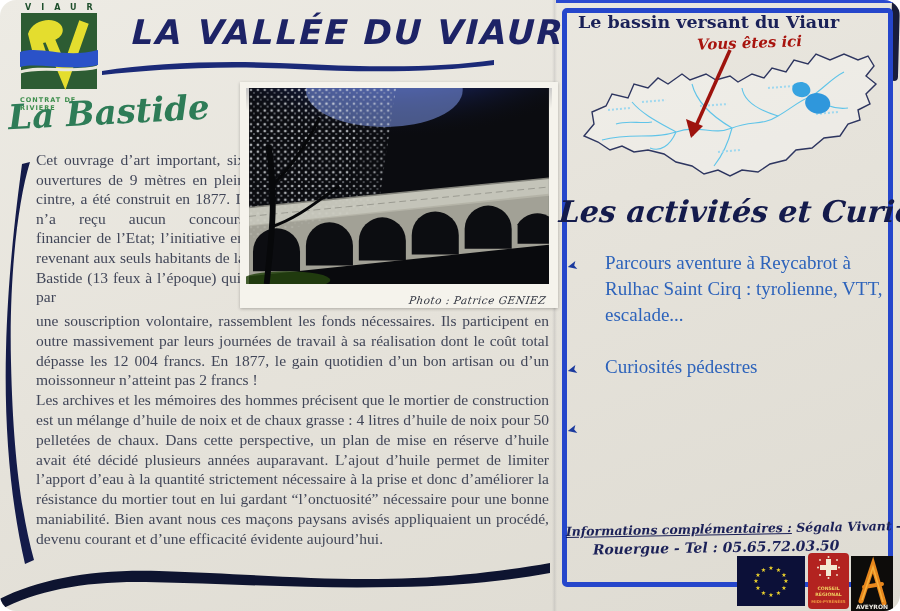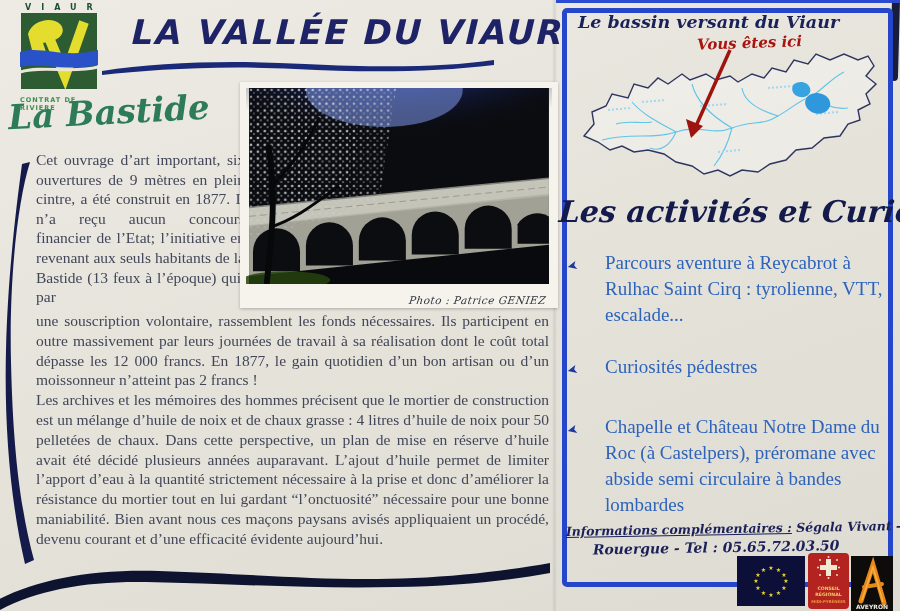--- a/index.html
+++ b/index.html
@@ -1,19 +1,20 @@
 <!DOCTYPE html>
 <html><head>
 <meta charset="utf-8">
 <style>
   html,body{margin:0;padding:0;}
   .poster{
     position:relative; width:900px; height:611px; overflow:hidden;
     background:linear-gradient(160deg,#edebe4 0%, #e6e3db 45%, #dedbd2 100%);
     font-family:"Liberation Serif", serif;
+    border-radius:16px;
   }
   .crease{position:absolute; left:552px; top:0; width:5px; height:611px;
     background:linear-gradient(90deg, rgba(100,100,110,0), rgba(100,100,110,.14), rgba(100,100,110,0));}
   
   .logo{position:absolute; left:20px; top:3px; width:90px;}
   .logo-top{width:80px; margin-left:5px; font-family:"DejaVu Sans",sans-serif;
     font-size:8px; font-weight:bold; letter-spacing:10px; color:#1e4f2c;}
   .logo-bottom{width:88px; font-family:"DejaVu Sans",sans-serif;
     font-size:6.5px; font-weight:bold; letter-spacing:1px; color:#3f8f4e; margin-top:2px;}
   
@@ -41,21 +42,21 @@
   
   .stroke-left{position:absolute; left:4px; top:162px;}
   .stroke-bottom{position:absolute; left:-6px; top:558px;}
   .stroke-top-right{position:absolute; left:891px; top:-5px; width:8px; height:86px;
     background:#181d3c; border-radius:4px; transform:rotate(1.5deg);}
   .strip-top-right{position:absolute; left:556px; top:0; width:344px; height:3px; background:#2b4ad0;}
   
   .blue-box{position:absolute; left:562px; top:8px; width:331px; height:579px;
     border:5px solid #2546cb; border-radius:5px; box-sizing:border-box;}
   .map-title{position:absolute; left:578px; top:12px; margin:0;
-    font-family:"DejaVu Serif",serif; font-style:italic; font-weight:bold;
+    font-family:"DejaVu Serif",serif; font-weight:bold;
     font-size:17.5px; color:#1a2158; white-space:nowrap;}
   .you-are-here{position:absolute; left:697px; top:34px;
     font-family:"DejaVu Serif",serif; font-style:italic; font-weight:bold;
     font-size:15px; color:#a8140e; transform:rotate(-2deg); white-space:nowrap;}
   .map-svg{position:absolute; left:572px; top:44px;}
   .activities-heading{position:absolute; left:559px; top:194px; margin:0;
     font-family:"DejaVu Serif",serif; font-style:italic; font-weight:bold;
     font-size:30px; color:#141b4c; white-space:nowrap; transform:skewX(-4deg);}
   .activity-list{position:absolute; left:565px; top:250px; width:322px;}
   .activity-item{position:relative; padding-left:40px; box-sizing:border-box;
@@ -95,21 +96,21 @@
   </div>
 
   <h1 class="main-title">LA VALLÉE DU VIAUR</h1>
   <svg class="title-underline" width="398" height="18" viewBox="0 0 398 18">
     <path d="M2,13 C60,4 130,2 205,6 C285,10 345,9 394,2 L394,7 C335,14 270,15 195,11 C115,7 50,12 2,17 Z" fill="#1b2a78"></path>
   </svg>
 
   <h2 class="bastide">La Bastide</h2>
   <div class="body-col">Cet ouvrage d’art important, six ouvertures de 9 mètres en plein cintre, a été construit en 1877. Il n’a reçu aucun concours financier de l’Etat; l’initiative en revenant aux seuls habitants de la Bastide (13 feux à l’époque) qui, par</div>
   <div class="body-full">
-    <p>une souscription volontaire, rassemblent les fonds nécessaires. Ils participent en outre massivement par leurs journées de travail à sa réalisation dont le coût total dépasse les 12 000 francs. En 1877, le gain quotidien d’un bon artisan ou d’un moissonneur n’atteint pas 2 francs !</p>
+    <p>une souscription volontaire, rassemblent les fonds nécessaires. Ils participent en outre massivement par leurs journées de travail à sa réalisation dont le coût total dépasse les 12 004 francs. En 1877, le gain quotidien d’un bon artisan ou d’un moissonneur n’atteint pas 2 francs !</p>
     <p>Les archives et les mémoires des hommes précisent que le mortier de construction est un mélange d’huile de noix et de chaux grasse : 4 litres d’huile de noix pour 50 pelletées de chaux. Dans cette perspective, un plan de mise en réserve d’huile avait été décidé plusieurs années auparavant. L’ajout d’huile permet de limiter l’apport d’eau à la quantité strictement nécessaire à la prise et donc d’améliorer la résistance du mortier tout en lui gardant “l’onctuosité” nécessaire pour une bonne maniabilité. Bien avant nous ces maçons paysans avisés appliquaient un procédé, devenu courant et d’une efficacité évidente aujourd’hui.</p>
   </div>
 
   <div class="photo-card">
     <div class="photo-frame">
       <svg width="306" height="196" viewBox="0 0 306 200">
         <defs>
           <radialGradient id="glow" cx="50%" cy="0%" r="75%">
             <stop offset="0%" stop-color="#4a67de" stop-opacity="1"></stop>
             <stop offset="45%" stop-color="#2338a8" stop-opacity=".85"></stop>
@@ -198,21 +199,20 @@
     <div class="activity-item gap-a">
       <span class="bullet">➤</span>
       <span>Parcours aventure à Reycabrot à Rulhac Saint Cirq : tyrolienne, VTT, escalade...</span>
     </div>
     <div class="activity-item gap-b">
       <span class="bullet">➤</span>
       <span>Curiosités pédestres</span>
     </div>
     <div class="activity-item">
       <span class="bullet">➤</span>
-      <span>Chapelle et Château Notre Dame du Roc (à Castelpers), préromane avec abside semi circulaire à bandes lombardes</span>
     </div>
   </div>
 
   <div class="info-block">
     <div class="info-line1">
       <span class="lbl">Informations complémentaires :</span>
       <span>Ségala Vivant - Sauveterre de</span>
     </div>
     <div class="info-line2">Rouergue - Tel : 05.65.72.03.50</div>
   </div>

